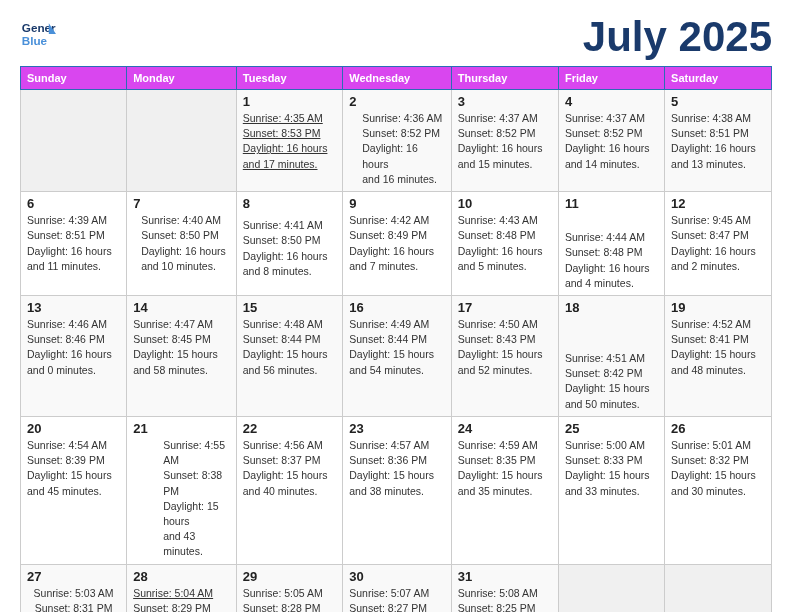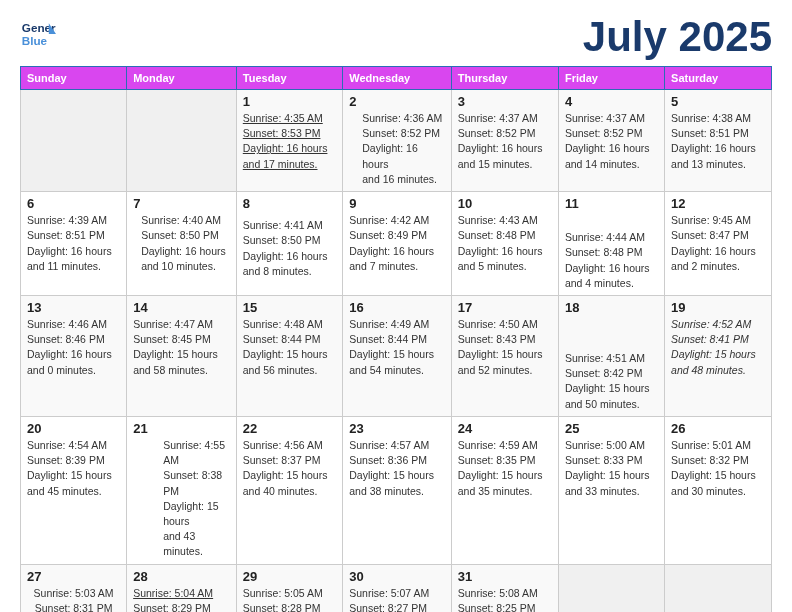--- a/index.html
+++ b/index.html
@@ -239,21 +239,21 @@
         </td>
         <td>
           <span class="day-number">18</span>
           <div class="day-detail" style="white-space: pre-line; margin-top: 36px;">Sunrise: 4:51 AM
 Sunset: 8:42 PM
 Daylight: 15 hours
 and 50 minutes.</div>
         </td>
         <td>
           <span class="day-number">19</span>
-          <div class="day-detail" style="white-space: pre-line; font-style: italic;">Sunrise: 4:52 AM
+          <div class="day-detail" style="white-space: pre-line;">Sunrise: 4:52 AM
 Sunset: 8:41 PM
 Daylight: 15 hours
 and 48 minutes.</div>
         </td>
       </tr>
       <tr>
         <td>
           <span class="day-number">20</span>
           <div class="day-detail" style="white-space: pre-line;">Sunrise: 4:54 AM
 Sunset: 8:39 PM

